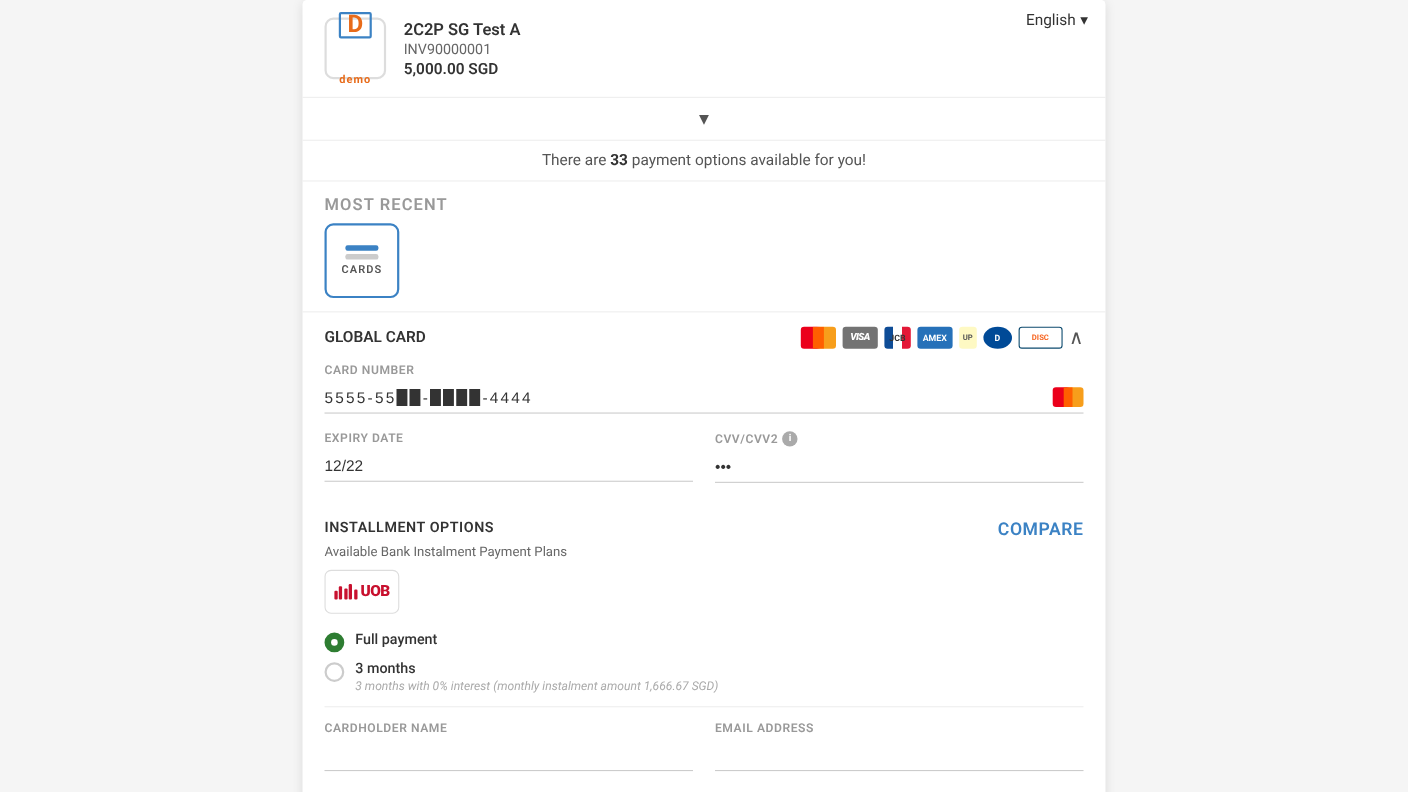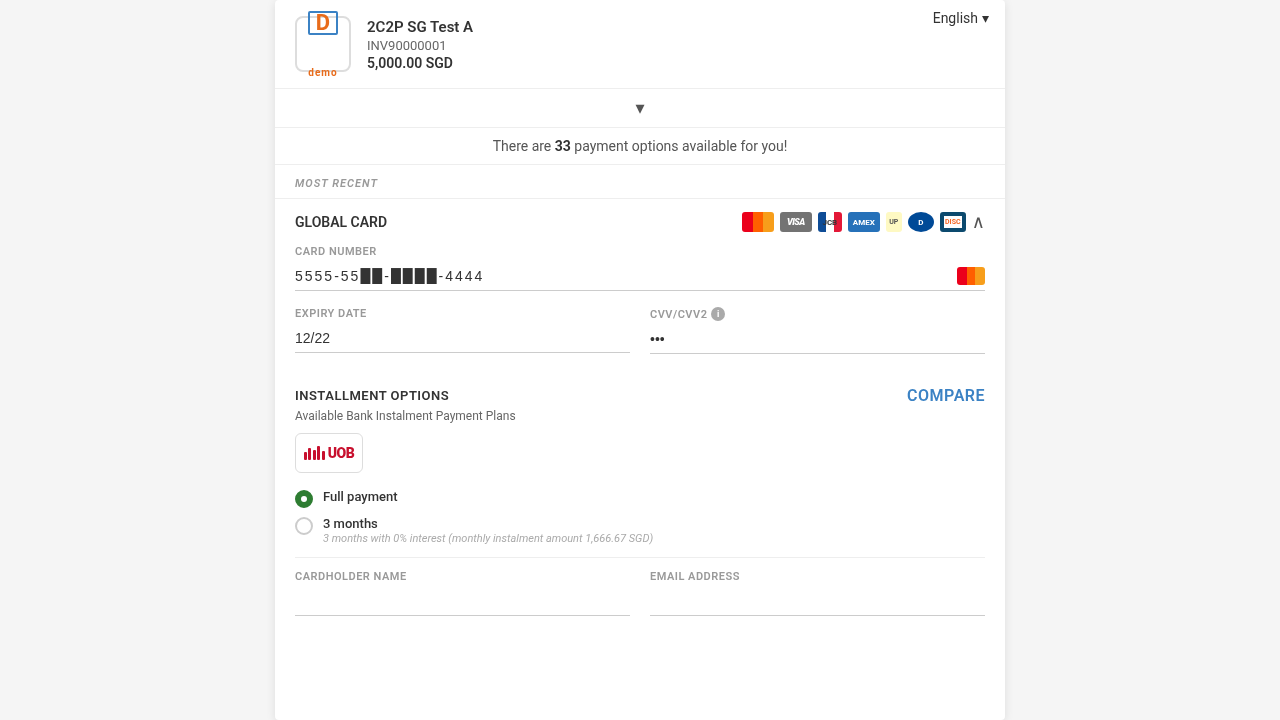--- a/index.html
+++ b/index.html
@@ -104,26 +104,25 @@
     .payment-options-text {
       text-align: center;
       padding: 10px 20px;
       font-size: 14px;
       color: #555;
       border-bottom: 1px solid #eee;
     }
     .payment-options-text strong { color: #333; }
     
     .section-label {
-      font-size: 11px;
+      font-size: 15px;
       font-weight: 600;
       color: #999;
       letter-spacing: 1px;
       padding: 12px 20px 8px;
-      font-style: italic;
     }
     
     .recent-cards {
       padding: 0 20px 12px;
       display: flex;
       gap: 12px;
     }
     .card-icon-btn {
       width: 68px;
       height: 68px;
@@ -436,31 +435,40 @@
     <div class="collapse-row">
       <button class="collapse-btn">▾</button>
     </div>
 
     <div class="payment-options-text">
       <span>There are </span><strong>33</strong><span> payment options available for you!</span>
     </div>
 
     <div class="section-label">MOST RECENT</div>
 
+    <div class="recent-cards">
+      <div class="card-icon-btn">
+        <div class="card-lines">
+          <div class="card-line-blue"></div>
+          <div class="card-line-gray"></div>
+        </div>
+        <span class="card-label">CARDS</span>
+      </div>
+    </div>
 
     <div class="global-card-header">
       <span class="global-card-title">GLOBAL CARD</span>
       <div class="card-logos">
         <div class="brand-mc"></div>
         <div class="brand-visa">VISA</div>
         <div class="brand-jcb" style="font-size:8px;font-weight:700;color:#333;">JCB</div>
         <div class="brand-amex">AMEX</div>
         <div class="brand-generic">UP</div>
         <div class="brand-generic" style="width:26px;height:20px;background:#004a97;color:#fff;border-radius:50%;font-size:8px;">D</div>
-        <div class="brand-generic" style="width:26px;background:#fff;border:4px solid #0c4a6e;color:#f76521;font-size:7px;font-weight:700;">DISC</div>
+        <div class="brand-generic" style="width:40px;background:#fff;border:1px solid #0c4a6e;color:#f76521;font-size:7px;font-weight:700;">DISC</div>
         <button class="collapse-icon">∧</button>
       </div>
     </div>
 
     <div class="form-section">
 
       <div class="field-group">
         <div class="field-label">CARD NUMBER</div>
         <div class="card-number-row">
           <input type="text" class="field-input" style="border-bottom: none; letter-spacing: 2px;" value="5555-55██-████-4444">

